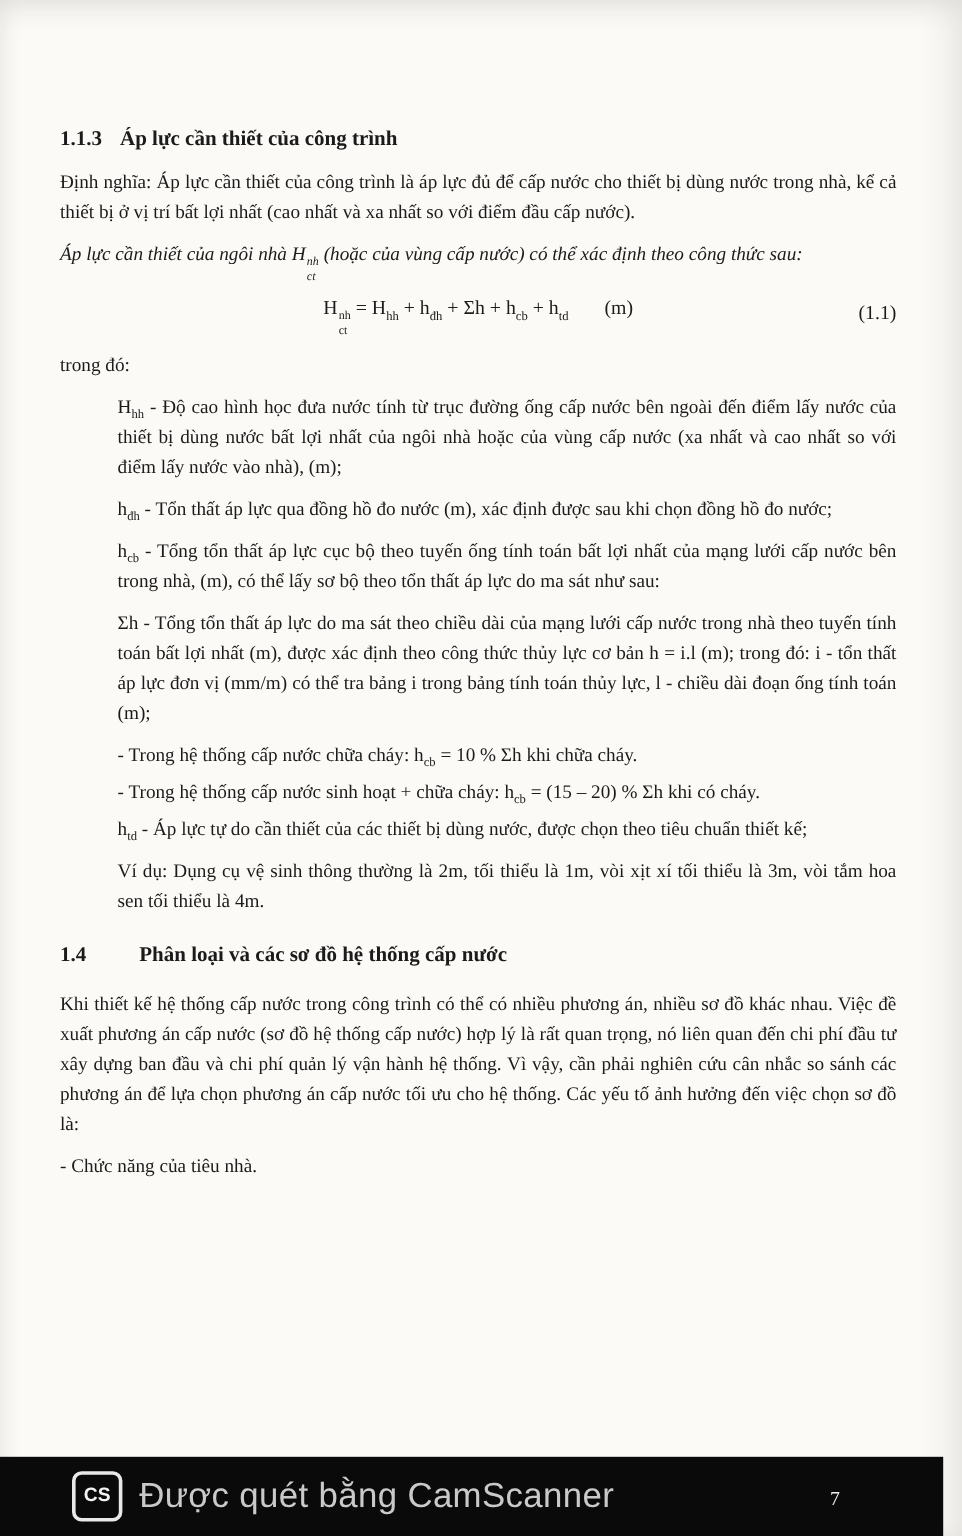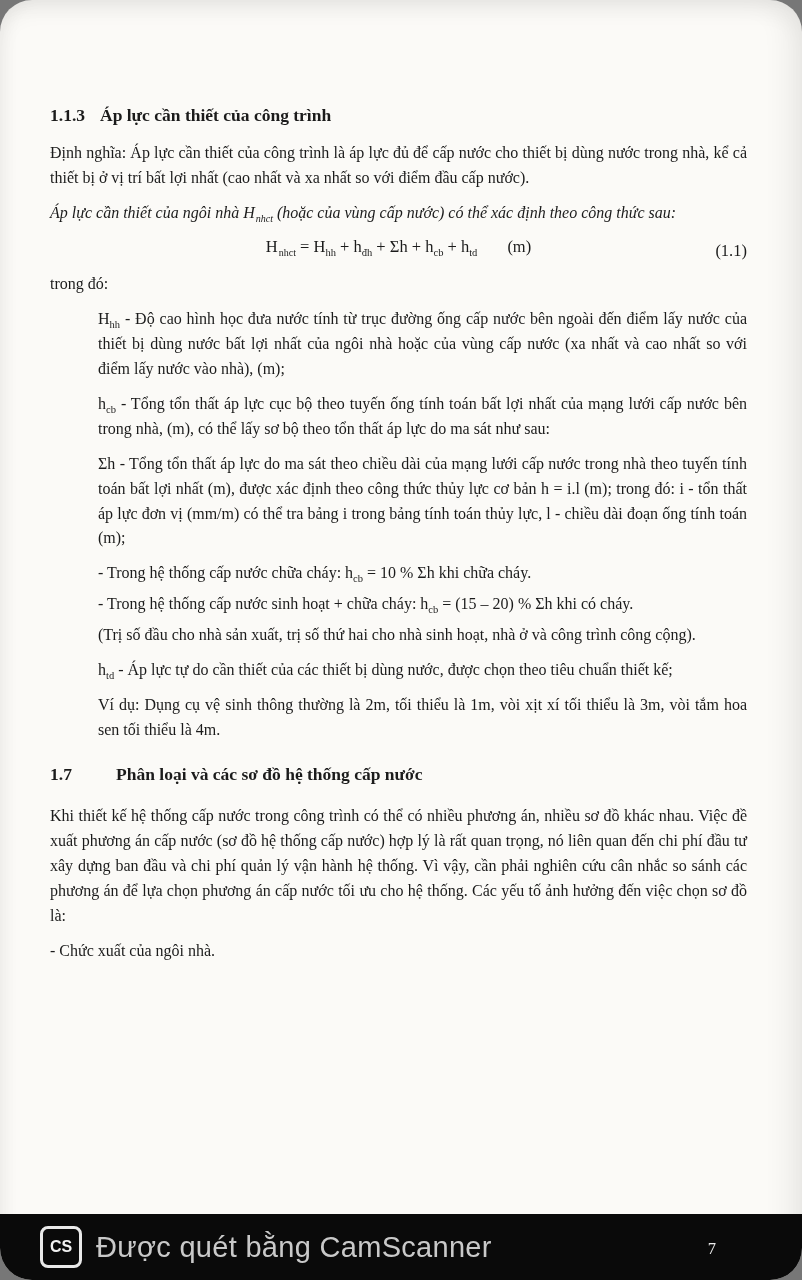--- a/index.html
+++ b/index.html
@@ -5,57 +5,56 @@
   html,body{margin:0;padding:0;background:#777;}
   .page{
     position:relative;
     width:802px;height:1280px;
     margin:0 auto;
     background:#fbfaf7;
     box-shadow:inset -16px 0 26px rgba(0,0,0,.055), inset 0 12px 20px rgba(0,0,0,.045), inset 8px 0 14px rgba(0,0,0,.03);
     font-family:"Liberation Serif", serif;
     color:#1b1b1b;
     overflow:hidden;
-    border-radius:32px;
   }
   .content{
     padding:102px 55px 0 50px;
     font-size:16px;
     line-height:1.56;
     text-align:justify;
   }
   .heading{
     font-weight:bold;
     font-size:17.5px;
     margin:0 0 12px 0;
     text-align:left;
   }
   .heading .h-num{display:inline-block;margin-right:15px;}
   .heading .h-num.num-wide{min-width:50px;margin-right:16px;}
   .sec12{margin-top:18px;margin-bottom:16px;}
   p{margin:0 0 10px 0;}
   .tight{margin-bottom:8px;font-style:italic;}
   sub{font-size:10.5px;line-height:0;}
   .ss{
-    display:inline-flex;flex-direction:row;justify-content:center;
+    display:inline-flex;flex-direction:column;justify-content:center;
     font-size:10px;line-height:1.15;vertical-align:-4px;margin-left:1px;text-align:left;
   }
   .formula-row{position:relative;margin:4px 0 12px 0;text-align:center;font-size:16.5px;}
   .formula-row .f-unit{margin-left:30px;}
   .formula-row .eq-num{position:absolute;right:0;top:4px;}
   .defs-block{margin-left:48px;}
   .def{margin-bottom:10px;}
   .subitem{margin-bottom:6px;}
   .note{margin-bottom:10px;}
   .bullet{margin-bottom:6px;text-align:left;}
   .footer{
-    position:absolute;left:0;right:0;bottom:0;height:66px;
+    position:absolute;left:0;right:16px;bottom:0;height:66px;
     background:#0a0a0a;
     display:flex;align-items:center;
-    padding-left:40px;box-sizing:border-box;
+    padding-left:60px;box-sizing:border-box;
   }
   .cs-logo{
     width:36px;height:36px;
     border:3px solid #e9e9e9;border-radius:8px;
     display:flex;align-items:center;justify-content:center;
     color:#f2f2f2;font-family:"Liberation Sans",sans-serif;
     font-weight:bold;font-size:16px;margin-right:14px;flex:0 0 auto;
   }
   .footer-text{
     color:#c9c9c9;font-family:"Liberation Sans",sans-serif;
@@ -85,43 +84,43 @@
             <span>nh</span>
             <span>ct</span>
           </span><span> = H</span><sub>hh</sub><span> + h</span><sub>đh</sub><span> + Σh</span><span> + h</span><sub>cb</sub><span> + h</span><sub>td</sub><span class="f-unit">(m)</span></span><span class="eq-num">(1.1)</span></div>
 
     <p>trong đó:</p>
 
     <div class="defs-block">
 
       <div class="def"><span><span>H</span><sub>hh</sub></span><span> - Độ cao hình học đưa nước tính từ trục đường ống cấp nước bên ngoài đến điểm lấy nước của thiết bị dùng nước bất lợi nhất của ngôi nhà hoặc của vùng cấp nước (xa nhất và cao nhất so với điểm lấy nước vào nhà), (m);</span></div>
 
+      <div class="def"><span><span>h</span><sub>đh</sub></span><span> - Tổn thất áp lực qua đồng hồ đo nước (m), xác định được sau khi chọn đồng hồ đo nước;</span></div>
 
       <div class="def"><span><span>h</span><sub>cb</sub></span><span> - Tổng tổn thất áp lực cục bộ theo tuyến ống tính toán bất lợi nhất của mạng lưới cấp nước bên trong nhà, (m), có thể lấy sơ bộ theo tổn thất áp lực do ma sát như sau:</span></div>
 
       <div class="def"><span><span>Σh</span><sub></sub></span><span> - Tổng tổn thất áp lực do ma sát theo chiều dài của mạng lưới cấp nước trong nhà theo tuyến tính toán bất lợi nhất (m), được xác định theo công thức thủy lực cơ bản h = i.l (m); trong đó: i - tổn thất áp lực đơn vị (mm/m) có thể tra bảng i trong bảng tính toán thủy lực, l - chiều dài đoạn ống tính toán (m);</span></div>
 
 
       <p class="subitem"><span>- Trong hệ thống cấp nước chữa cháy: h</span><sub>cb</sub><span> = 10 % Σh khi chữa cháy.</span></p>
 
       <p class="subitem"><span>- Trong hệ thống cấp nước sinh hoạt + chữa cháy: h</span><sub>cb</sub><span> = (15 – 20) % Σh khi có cháy.</span></p>
 
-      <p class="note">(Trị số đầu cho nhà sản xuất, trị số thứ hai cho nhà sinh hoạt, nhà ở và công trình công cộng).</p>
 
       <div class="def"><span><span>h</span><sub>td</sub></span><span> - Áp lực tự do cần thiết của các thiết bị dùng nước, được chọn theo tiêu chuẩn thiết kế;</span></div>
 
       <p>Ví dụ: Dụng cụ vệ sinh thông thường là 2m, tối thiểu là 1m, vòi xịt xí tối thiểu là 3m, vòi tắm hoa sen tối thiểu là 4m.</p>
 
     </div>
 
-    <h2 class="heading sec12"><span class="h-num num-wide">1.7</span><span>Phân loại và các sơ đồ hệ thống cấp nước</span></h2>
+    <h2 class="heading sec12"><span class="h-num num-wide">1.4</span><span>Phân loại và các sơ đồ hệ thống cấp nước</span></h2>
 
     <p>Khi thiết kế hệ thống cấp nước trong công trình có thể có nhiều phương án, nhiều sơ đồ khác nhau. Việc đề xuất phương án cấp nước (sơ đồ hệ thống cấp nước) hợp lý là rất quan trọng, nó liên quan đến chi phí đầu tư xây dựng ban đầu và chi phí quản lý vận hành hệ thống. Vì vậy, cần phải nghiên cứu cân nhắc so sánh các phương án để lựa chọn phương án cấp nước tối ưu cho hệ thống. Các yếu tố ảnh hưởng đến việc chọn sơ đồ là:</p>
 
-    <p class="bullet">- Chức xuất của ngôi nhà.</p>
+    <p class="bullet">- Chức năng của tiêu nhà.</p>
 
   </div>
 
   <div class="footer">
     <div class="cs-logo">
         <span>CS</span>
       </div>
     <div class="footer-text">Được quét bằng CamScanner</div>
     <div class="page-num">7</div>
   </div>

